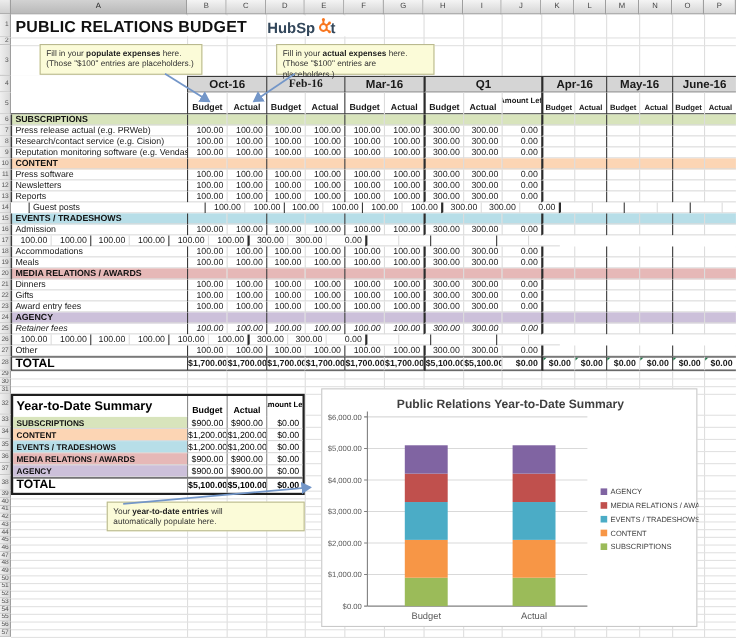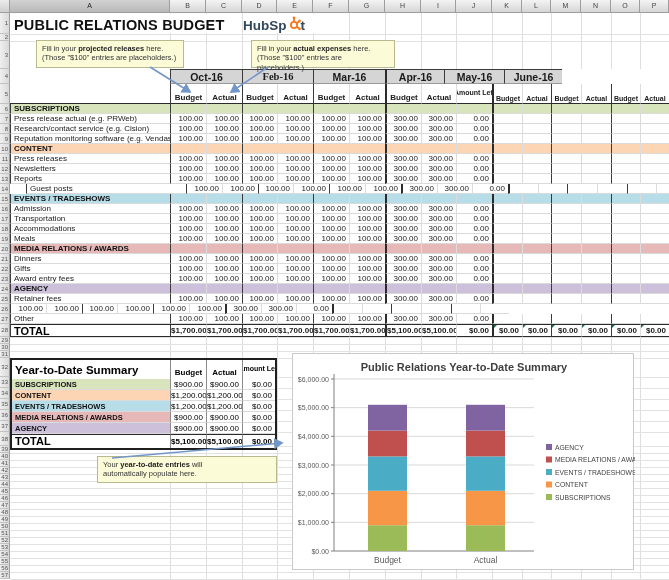--- a/index.html
+++ b/index.html
@@ -167,21 +167,21 @@
           <g fill="#f8761f">
             <circle cx="6" cy="1.8" r="1.4"></circle>
             <circle cx="11.6" cy="4.9" r="1.3"></circle>
             <circle cx="11.6" cy="13" r="1.3"></circle>
           </g>
         </svg></span>
       <span>t</span>
   </div>
 
   <div class="callout" style="left:36px;top:40px;width:148px;height:28px;">
-    <div><span>Fill in your </span><b>projected releases</b><span> here.</span></div>
+    <div><span>Fill in your </span><b>populate expenses</b><span> here.</span></div>
     <div>(Those "$100" entries are placeholders.)</div>
   </div>
 
   <div class="callout" style="left:251px;top:40px;width:144px;height:28px;">
     <div><span>Fill in your </span><b>actual expenses</b><span> here.</span></div>
     <div>(Those "$100" entries are placeholders.)</div>
   </div>
 
   <div class="callout" style="left:97px;top:456px;width:180px;height:27px;">
     <div><span>Your </span><b>year-to-date entries</b><span> will</span></div>
@@ -277,20 +277,21 @@
       <div class="rncell" style="height: 7px; line-height: 7px;">56</div>
       <div class="rncell" style="height: 7px; line-height: 7px;">57</div>
     </div>
 
   <div id="budget-table">
       <div class="trow" style="height: 15px;">
         <div class="c" style="width: 160px;"></div>
         <div class="c mhead gl" style="width: 72px;">Oct-16</div>
         <div class="c mhead gl" style="width: 71px; font-family: Liberation Serif, serif;">Feb-16</div>
         <div class="c mhead gl" style="width: 72px;">Mar-16</div>
+        <div class="c mhead gl2" style="width: 107px;">Q1</div>
         <div class="c mhead gl2" style="width: 59px;">Apr-16</div>
         <div class="c mhead gl" style="width: 60px;">May-16</div>
         <div class="c mhead gl" style="width: 58px;">June-16</div>
       </div>
       <div class="trow" style="height: 20px;">
         <div class="c bbd" style="width: 160px;"></div>
         <div class="c sub bbd gl" style="width: 36px;">Budget</div>
         <div class="c sub bbd ll" style="width: 36px;">Actual</div>
         <div class="c sub bbd gl" style="width: 35px;">Budget</div>
         <div class="c sub bbd ll" style="width: 36px;">Actual</div>
@@ -390,21 +391,21 @@
         <div class="c num bb ll" style="width: 35px; background: rgb(252, 213, 180);"></div>
         <div class="c num bb ll" style="width: 36px; background: rgb(252, 213, 180);"></div>
         <div class="c num bb gl2" style="width: 30px; background: rgb(252, 213, 180);"></div>
         <div class="c num bb ll" style="width: 29px; background: rgb(252, 213, 180);"></div>
         <div class="c num bb gl" style="width: 30px; background: rgb(252, 213, 180);"></div>
         <div class="c num bb ll" style="width: 30px; background: rgb(252, 213, 180);"></div>
         <div class="c num bb gl" style="width: 29px; background: rgb(252, 213, 180);"></div>
         <div class="c num bb ll" style="width: 29px; background: rgb(252, 213, 180);"></div>
       </div>
       <div class="trow" style="height: 10px;">
-        <div class="c gl bb lbl" style="width: 160px;">Press releases</div>
+        <div class="c gl bb lbl" style="width: 160px;">Press software</div>
         <div class="c num bb gl" style="width: 36px;">100.00</div>
         <div class="c num bb ll" style="width: 36px;">100.00</div>
         <div class="c num bb gl" style="width: 35px;">100.00</div>
         <div class="c num bb ll" style="width: 36px;">100.00</div>
         <div class="c num bb gl" style="width: 36px;">100.00</div>
         <div class="c num bb ll" style="width: 36px;">100.00</div>
         <div class="c num bb gl2" style="width: 36px;">300.00</div>
         <div class="c num bb ll" style="width: 35px;">300.00</div>
         <div class="c num bb ll" style="width: 36px;">0.00</div>
         <div class="c num bb gl2" style="width: 30px;"></div>
@@ -498,21 +499,20 @@
         <div class="c num bb ll" style="width: 35px;">300.00</div>
         <div class="c num bb ll" style="width: 36px;">0.00</div>
         <div class="c num bb gl2" style="width: 30px;"></div>
         <div class="c num bb ll" style="width: 29px;"></div>
         <div class="c num bb gl" style="width: 30px;"></div>
         <div class="c num bb ll" style="width: 30px;"></div>
         <div class="c num bb gl" style="width: 29px;"></div>
         <div class="c num bb ll" style="width: 29px;"></div>
       </div>
       <div class="trow" style="height: 10px;">
-        <div class="c gl bb lbl" style="width: 160px;">Transportation</div>
         <div class="c num bb gl" style="width: 36px;">100.00</div>
         <div class="c num bb ll" style="width: 36px;">100.00</div>
         <div class="c num bb gl" style="width: 35px;">100.00</div>
         <div class="c num bb ll" style="width: 36px;">100.00</div>
         <div class="c num bb gl" style="width: 36px;">100.00</div>
         <div class="c num bb ll" style="width: 36px;">100.00</div>
         <div class="c num bb gl2" style="width: 36px;">300.00</div>
         <div class="c num bb ll" style="width: 35px;">300.00</div>
         <div class="c num bb ll" style="width: 36px;">0.00</div>
         <div class="c num bb gl2" style="width: 30px;"></div>
@@ -641,21 +641,21 @@
         <div class="c num bb gl2" style="width: 36px; background: rgb(204, 192, 218);"></div>
         <div class="c num bb ll" style="width: 35px; background: rgb(204, 192, 218);"></div>
         <div class="c num bb ll" style="width: 36px; background: rgb(204, 192, 218);"></div>
         <div class="c num bb gl2" style="width: 30px; background: rgb(204, 192, 218);"></div>
         <div class="c num bb ll" style="width: 29px; background: rgb(204, 192, 218);"></div>
         <div class="c num bb gl" style="width: 30px; background: rgb(204, 192, 218);"></div>
         <div class="c num bb ll" style="width: 30px; background: rgb(204, 192, 218);"></div>
         <div class="c num bb gl" style="width: 29px; background: rgb(204, 192, 218);"></div>
         <div class="c num bb ll" style="width: 29px; background: rgb(204, 192, 218);"></div>
       </div>
-      <div class="trow" style="height: 10px;">
+      <div class="trow" style="height: 10px; font-style: italic;">
         <div class="c gl bb lbl" style="width: 160px;">Retainer fees</div>
         <div class="c num bb gl" style="width: 36px;">100.00</div>
         <div class="c num bb ll" style="width: 36px;">100.00</div>
         <div class="c num bb gl" style="width: 35px;">100.00</div>
         <div class="c num bb ll" style="width: 36px;">100.00</div>
         <div class="c num bb gl" style="width: 36px;">100.00</div>
         <div class="c num bb ll" style="width: 36px;">100.00</div>
         <div class="c num bb gl2" style="width: 36px;">300.00</div>
         <div class="c num bb ll" style="width: 35px;">300.00</div>
         <div class="c num bb ll" style="width: 36px;">0.00</div>

